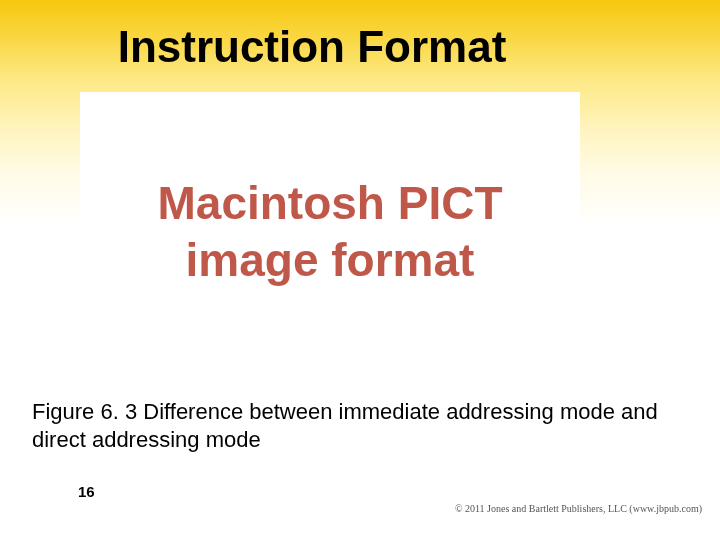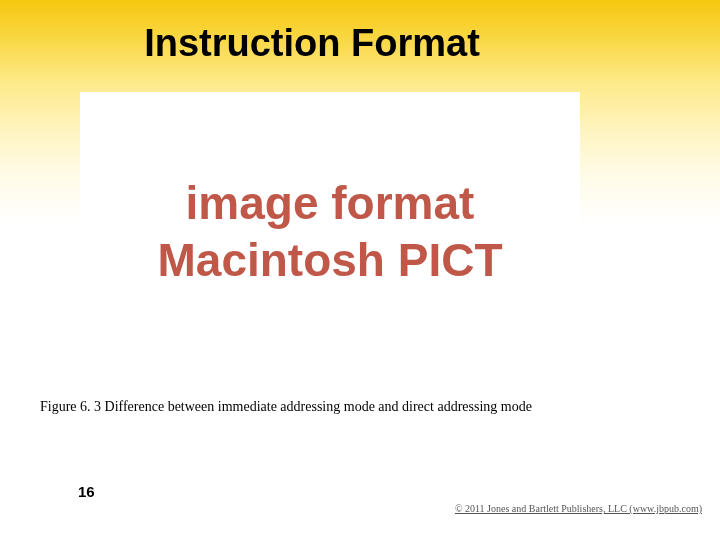--- a/index.html
+++ b/index.html
@@ -24,21 +24,21 @@
       #ffffff 42%,
       #ffffff 100%);
   }
   .title {
     position: absolute;
     top: 22px;
     left: 0;
     width: 624px;
     text-align: center;
     font-weight: bold;
-    font-size: 38px;
+    font-size: 44px;
     color: #000000;
     letter-spacing: 0px;
   }
   .pict-box {
     position: absolute;
     top: 92px;
     left: 80px;
     width: 500px;
     height: 280px;
     background: #ffffff;
@@ -50,61 +50,59 @@
   }
   .pict-box .line {
     font-weight: bold;
     color: #c0584a;
     font-size: 46px;
     line-height: 1.25;
   }
   .caption {
     position: absolute;
     top: 398px;
-    left: 40px;
+    left: 32px;
     width: 640px;
-    font-size: 14px;
+    font-size: 22px;
     color: #000000;
     line-height: 1.25;
-    font-family: Liberation Serif, serif;
   }
   .page-number {
     position: absolute;
     left: 78px;
     bottom: 40px;
     font-size: 15px;
     font-weight: bold;
     color: #000000;
   }
   .copyright {
     position: absolute;
     right: 18px;
     bottom: 26px;
     font-size: 10px;
     color: #555555;
     display: flex;
     align-items: flex-end;
     gap: 4px;
     font-family: "Times New Roman", serif;
-    text-decoration: underline;
   }
   .copyright .c-circle {
     display: inline-block;
   }
 </style>
 </head>
 <body>
 
 <div class="slide">
 
   <div class="title">Instruction Format</div>
 
   <div class="pict-box">
+    <div class="line">Macintosh PICT</div>
     <div class="line">image format</div>
-    <div class="line">Macintosh PICT</div>
   </div>
 
   <div class="caption">Figure 6. 3 Difference between immediate addressing mode and direct addressing mode</div>
 
   <div class="page-number">16</div>
 
   <div class="copyright">
     <span class="c-circle"></span>
     <span>© 2011 Jones and Bartlett Publishers, LLC (www.jbpub.com)</span>
   </div>

